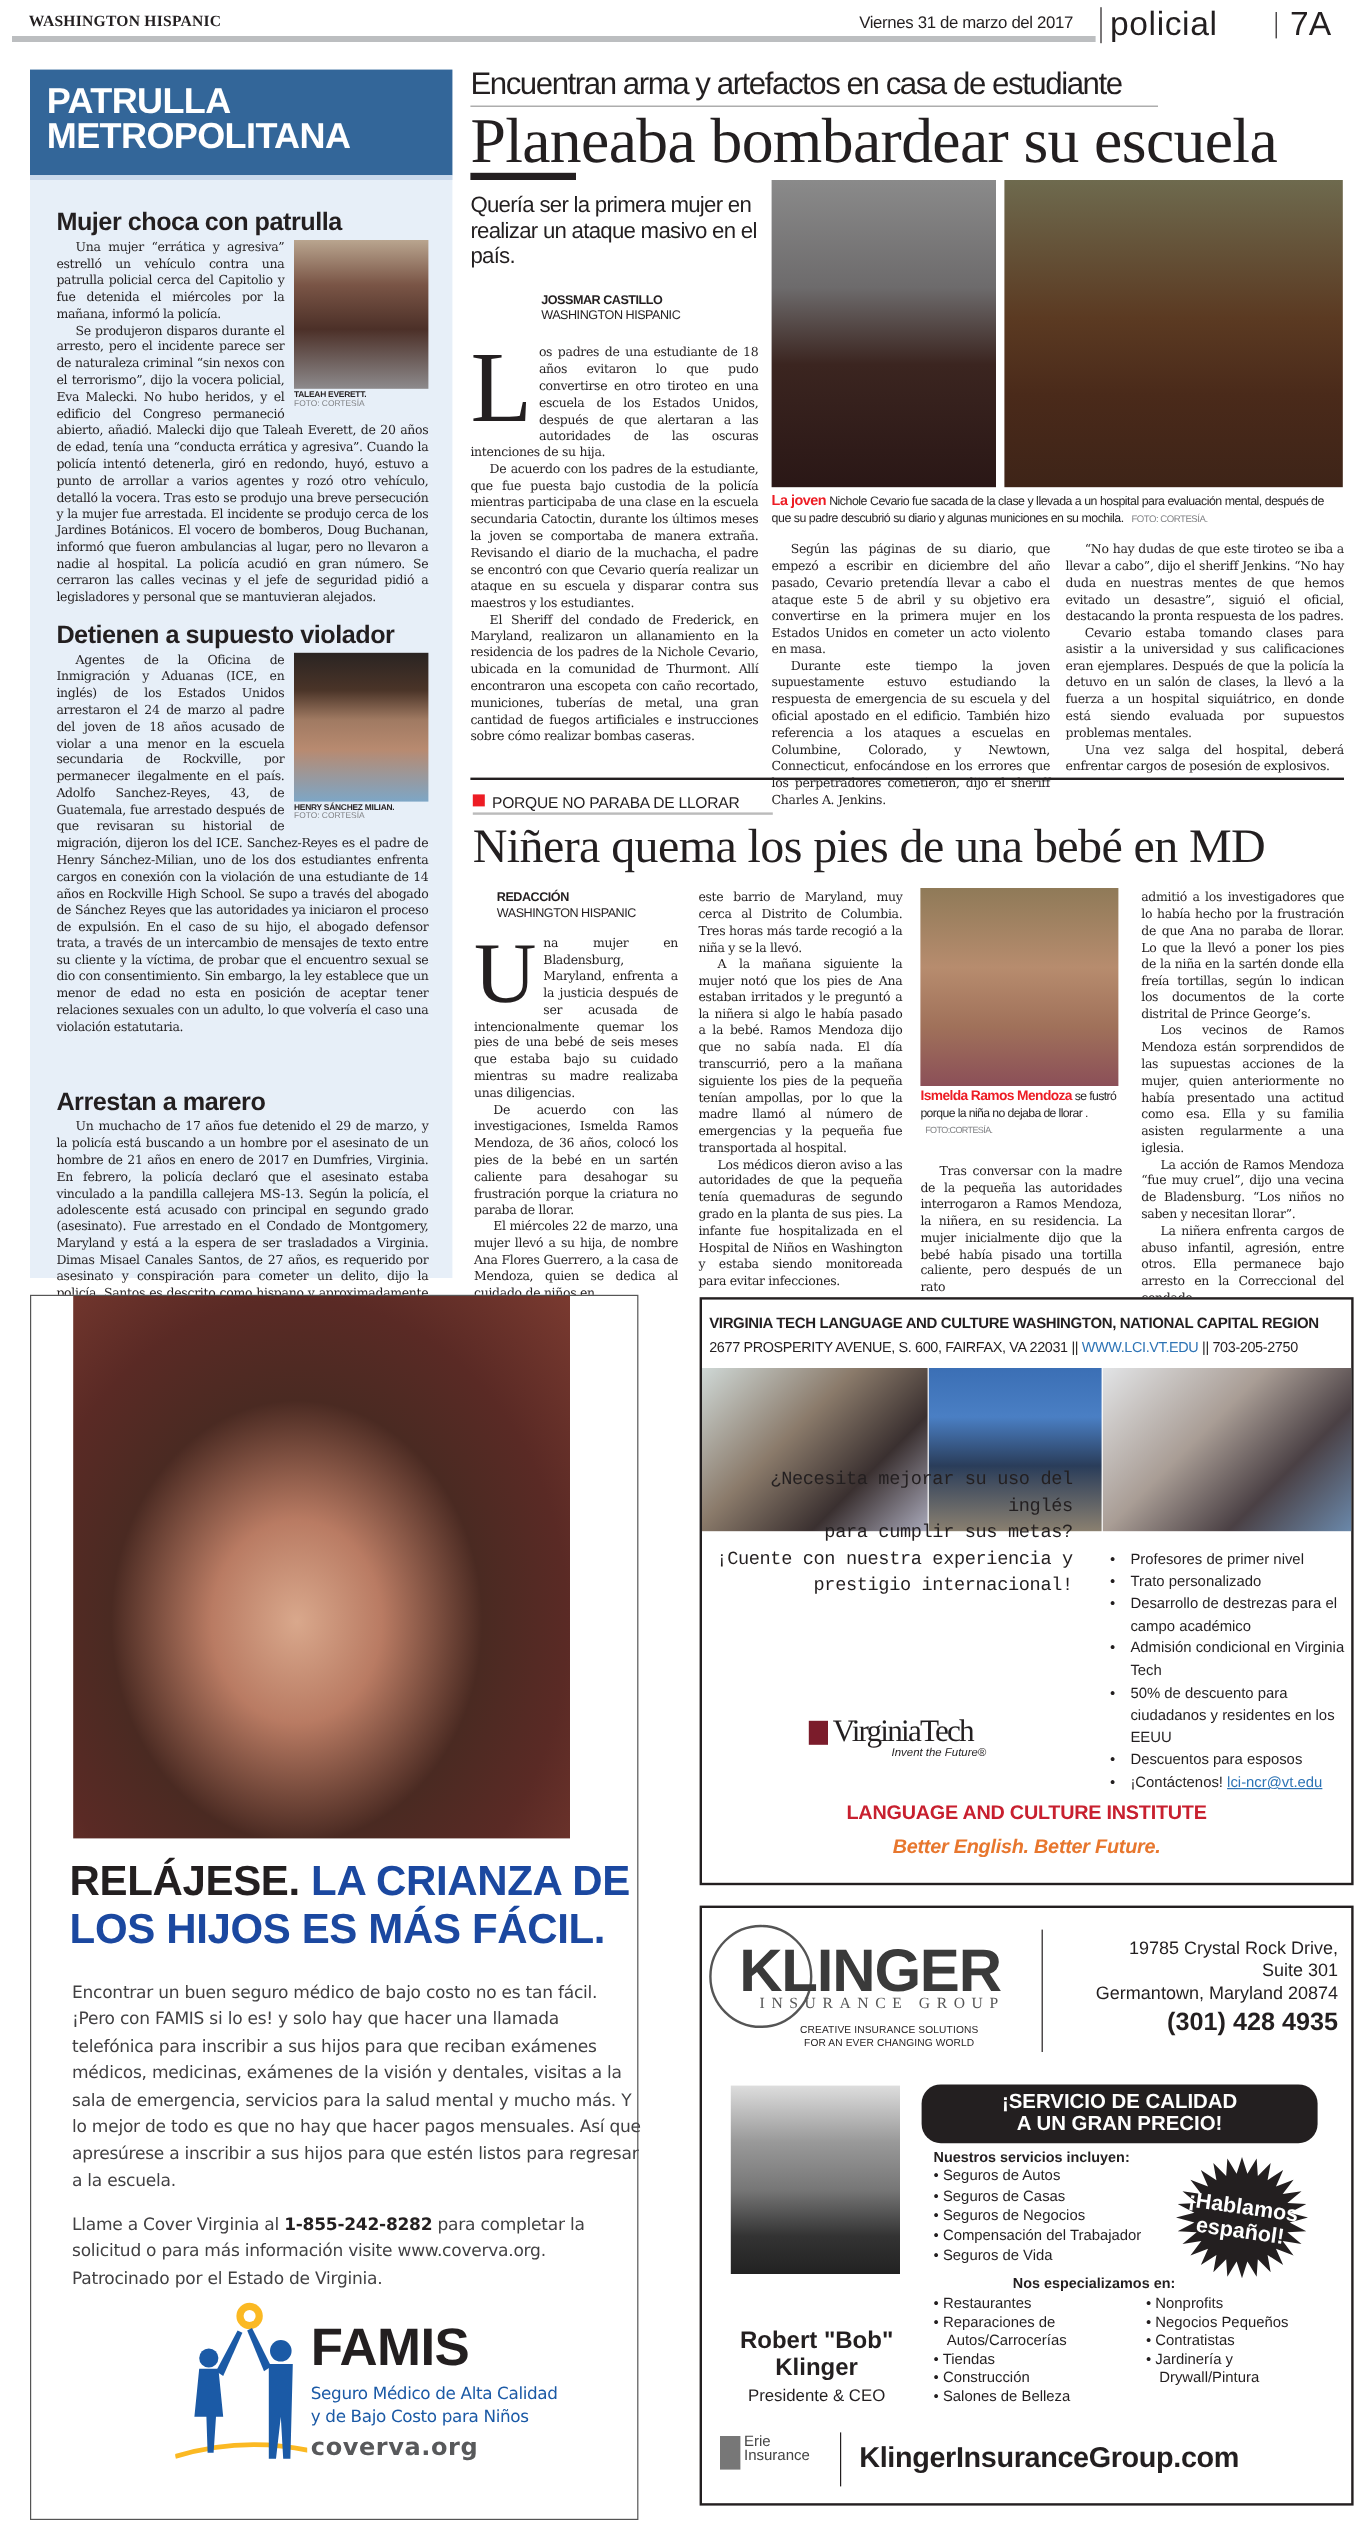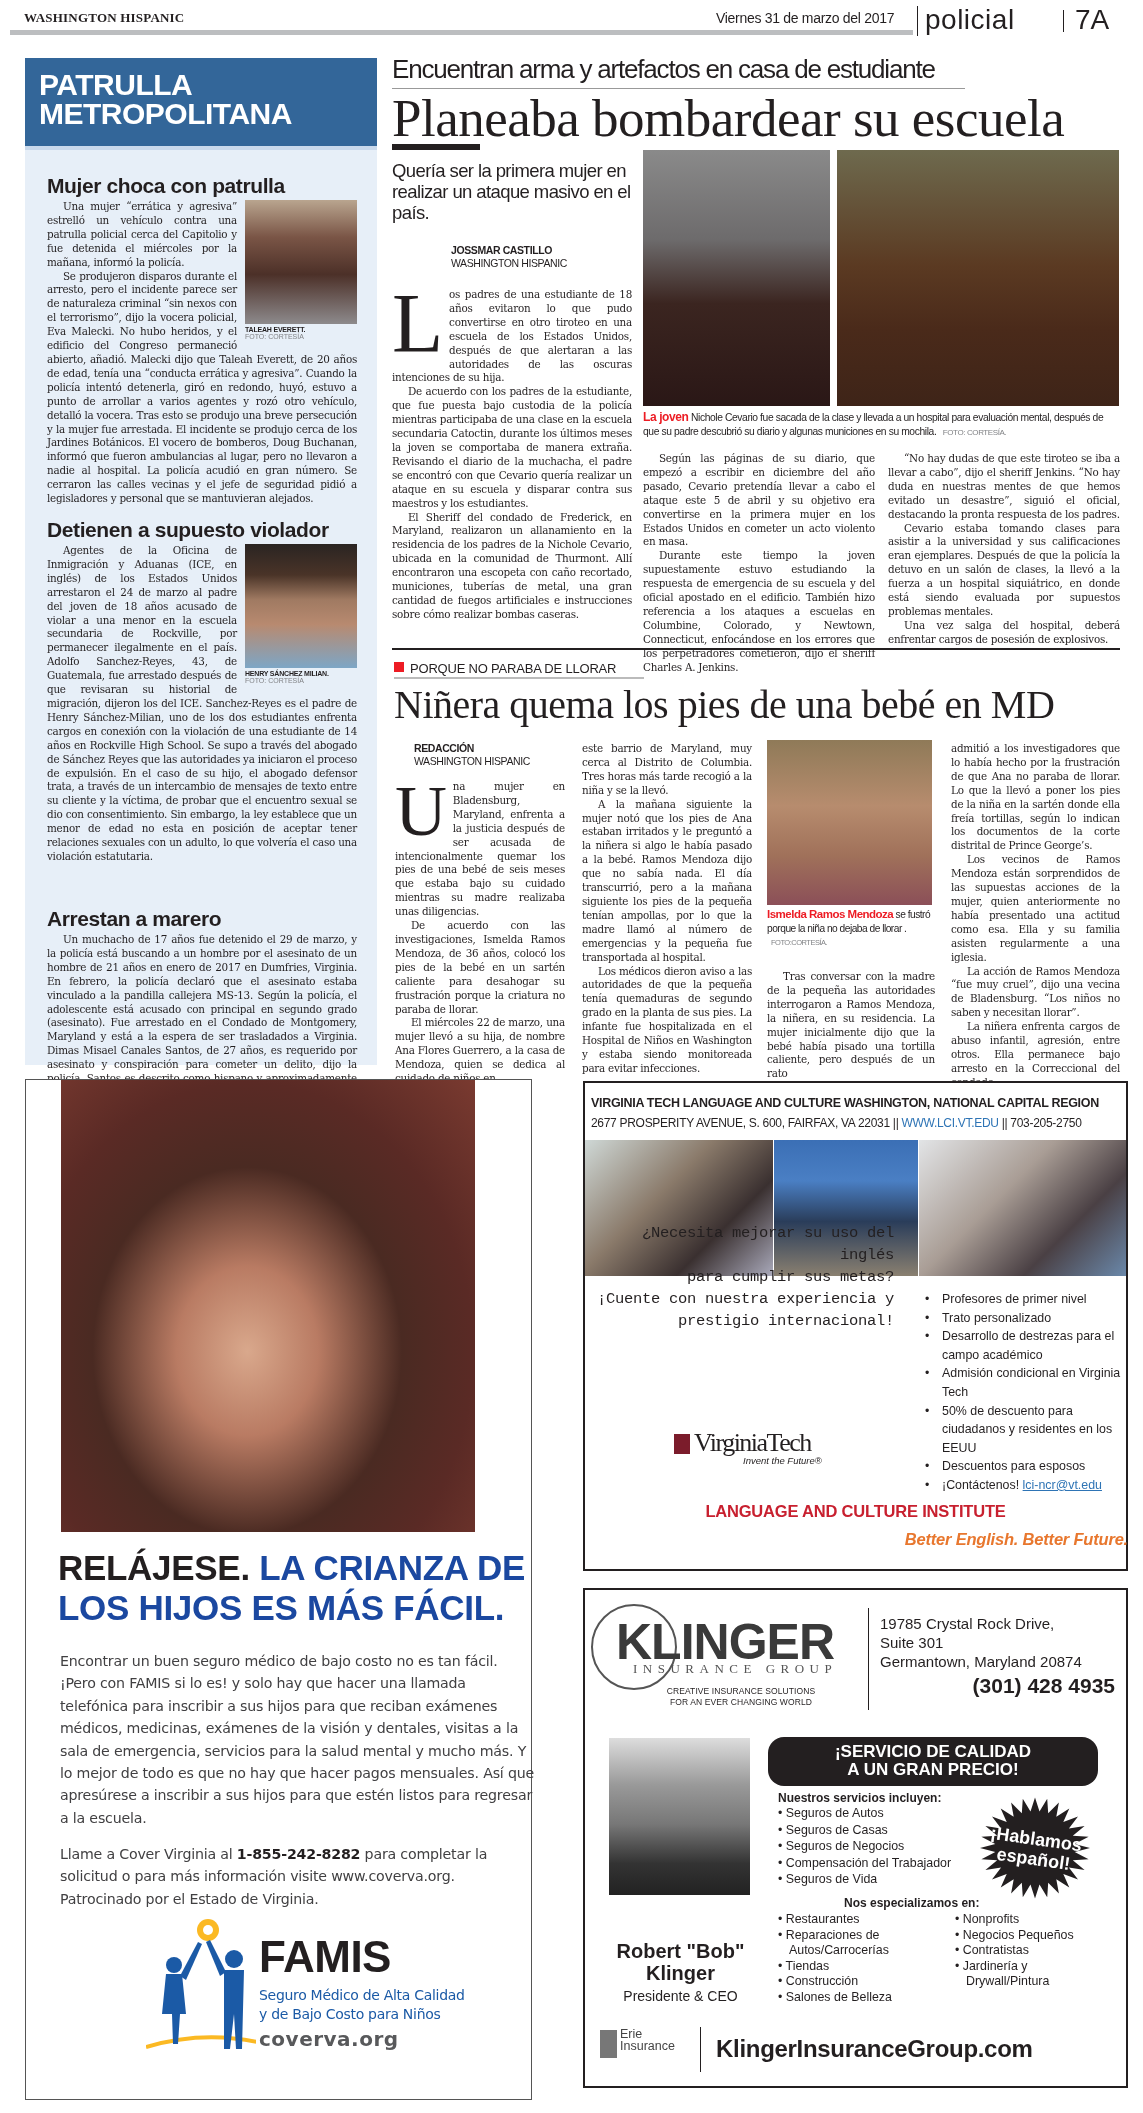--- a/index.html
+++ b/index.html
@@ -67,28 +67,28 @@
 .vtph{top:1140px;height:136px}
 #vt-ask{left:594px;top:1222px;width:300px;text-align:right;font-family:Liberation Mono, monospace;font-size:15.5px;line-height:22px;letter-spacing:-0.3px}
 #vt-logo{left:672px;top:1428px;font-family:"Liberation Serif",serif;font-size:26px;letter-spacing:-1.5px;color:#231f20}
 #vt-logo-tag{left:743px;top:1455px;font-family:"Liberation Sans",sans-serif;font-style:italic;font-size:9.5px}
 #vt-shield{left:674px;top:1434px;width:16px;height:20px;background:#7b1c2b}
 #vt-list{left:920px;top:1290px;width:210px;font-family:"Liberation Sans",sans-serif;font-size:12.4px;line-height:18.6px;list-style:none}
 #vt-list li{padding-left:22px;position:relative}
 #vt-list li:before{content:"•";position:absolute;left:5px}
 #vt-list .lnk{color:#2e74b5;text-decoration:underline}
 #vt-lci{left:583px;top:1502px;width:545px;text-align:center;font-family:"Liberation Sans",sans-serif;font-weight:bold;font-size:16.5px;color:#c8202f;letter-spacing:-0.2px}
-#vt-better{left:583px;top:1530px;width:545px;text-align:right;font-family:"Liberation Sans",sans-serif;font-weight:bold;font-style:italic;font-size:16.5px;color:#e8772e;letter-spacing:-0.2px}
+#vt-better{left:583px;top:1530px;width:545px;text-align:center;font-family:"Liberation Sans",sans-serif;font-weight:bold;font-style:italic;font-size:16.5px;color:#e8772e;letter-spacing:-0.2px}
 #kl{left:583px;top:1588px;width:545px;height:500px;border:2px solid #231f20;background:#fff}
 #kl-logo{left:616px;top:1613px;font-family:"Liberation Sans",sans-serif;font-weight:bold;font-size:50px;color:#3a3a3a;letter-spacing:-1px}
 #kl-globe{left:591px;top:1604px;width:86px;height:86px;border:2px solid #555;border-radius:50%}
 #kl-ig{left:633px;top:1661px;font-family:"Liberation Serif",serif;font-size:13px;letter-spacing:5.5px;color:#555}
 #kl-tag{left:641px;top:1686px;width:200px;text-align:center;font-family:"Liberation Sans",sans-serif;font-size:8.5px;line-height:11px;letter-spacing:0.1px}
 #kl-vsep{left:868px;top:1608px;width:1px;height:102px;background:#231f20}
-#kl-addr{left:880px;top:1614px;width:235px;text-align:left;font-family:"Liberation Sans",sans-serif;font-size:15px;line-height:19px}
+#kl-addr{left:880px;top:1614px;width:235px;text-align:right;font-family:"Liberation Sans",sans-serif;font-size:15px;line-height:19px}
 #kl-phone{left:880px;top:1674px;width:235px;text-align:right;font-family:"Liberation Sans",sans-serif;font-weight:bold;font-size:21px}
 #kl-banner{left:768px;top:1737px;width:330px;height:49px;background:#231f20;color:#fff;border-radius:16px;text-align:center;font-family:"Liberation Sans",sans-serif;font-weight:bold;font-size:17px;line-height:18px;padding-top:6px}
 #kl-photo{left:609px;top:1738px;width:141px;height:157px;background:linear-gradient(180deg,#ddd 0%,#999 30%,#777 55%,#333 80%,#222 100%)}
 #kl-svchead{left:778px;top:1791px;font-family:"Liberation Sans",sans-serif;font-weight:bold;font-size:12px}
 #kl-svc{left:778px;top:1805px;font-family:"Liberation Sans",sans-serif;font-size:12.4px;line-height:16.5px;list-style:none}
 #kl-spechead{left:844px;top:1896px;font-family:"Liberation Sans",sans-serif;font-weight:bold;font-size:12px}
 .klist{font-family:"Liberation Sans",sans-serif;font-size:12.4px;line-height:15.5px;list-style:none}
 .klist li:before,#kl-svc li:before{content:"• "}
 .klist li.cont:before{content:"";}
 .klist li.cont{padding-left:11px}

